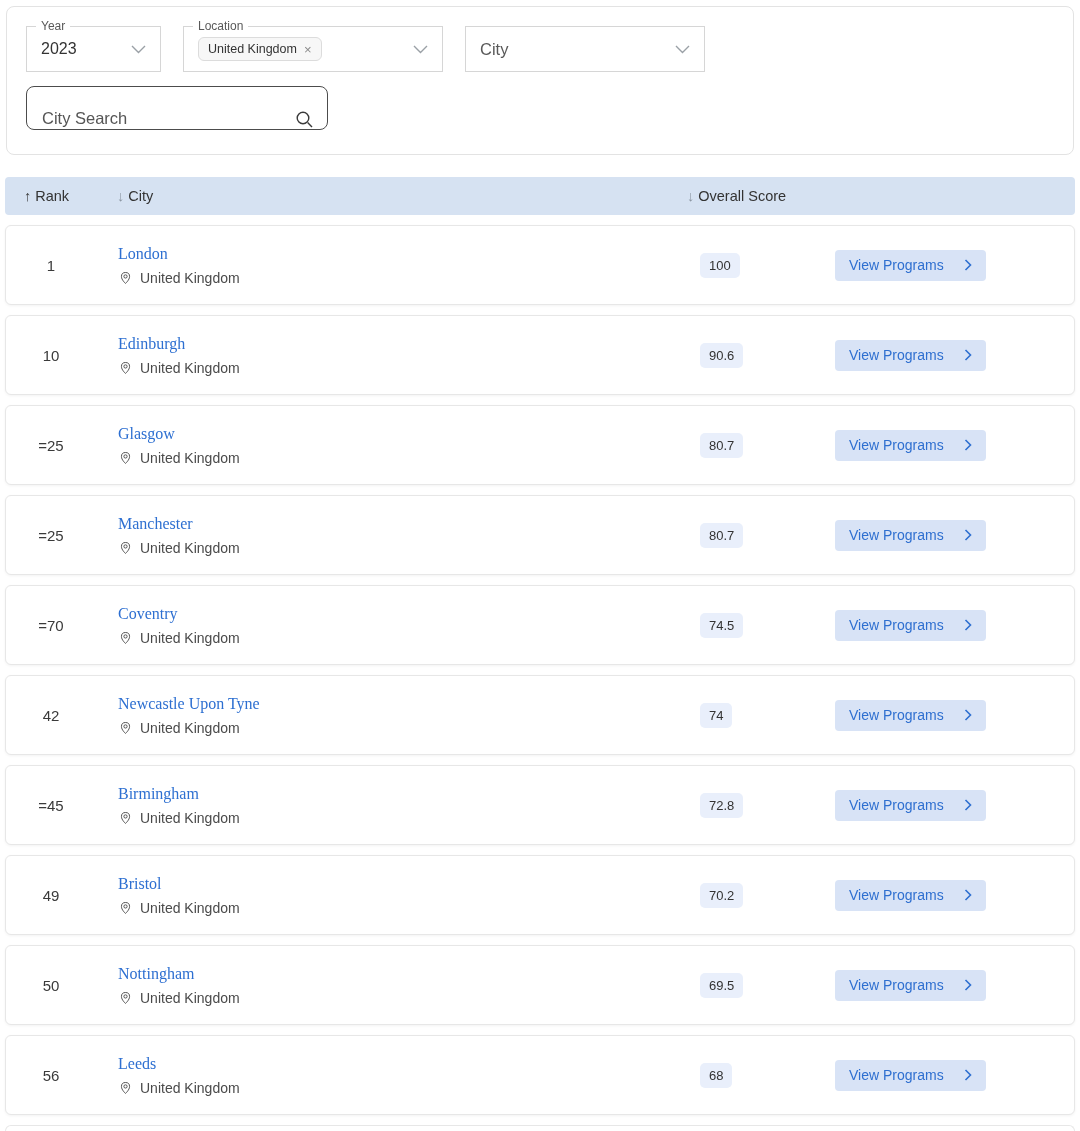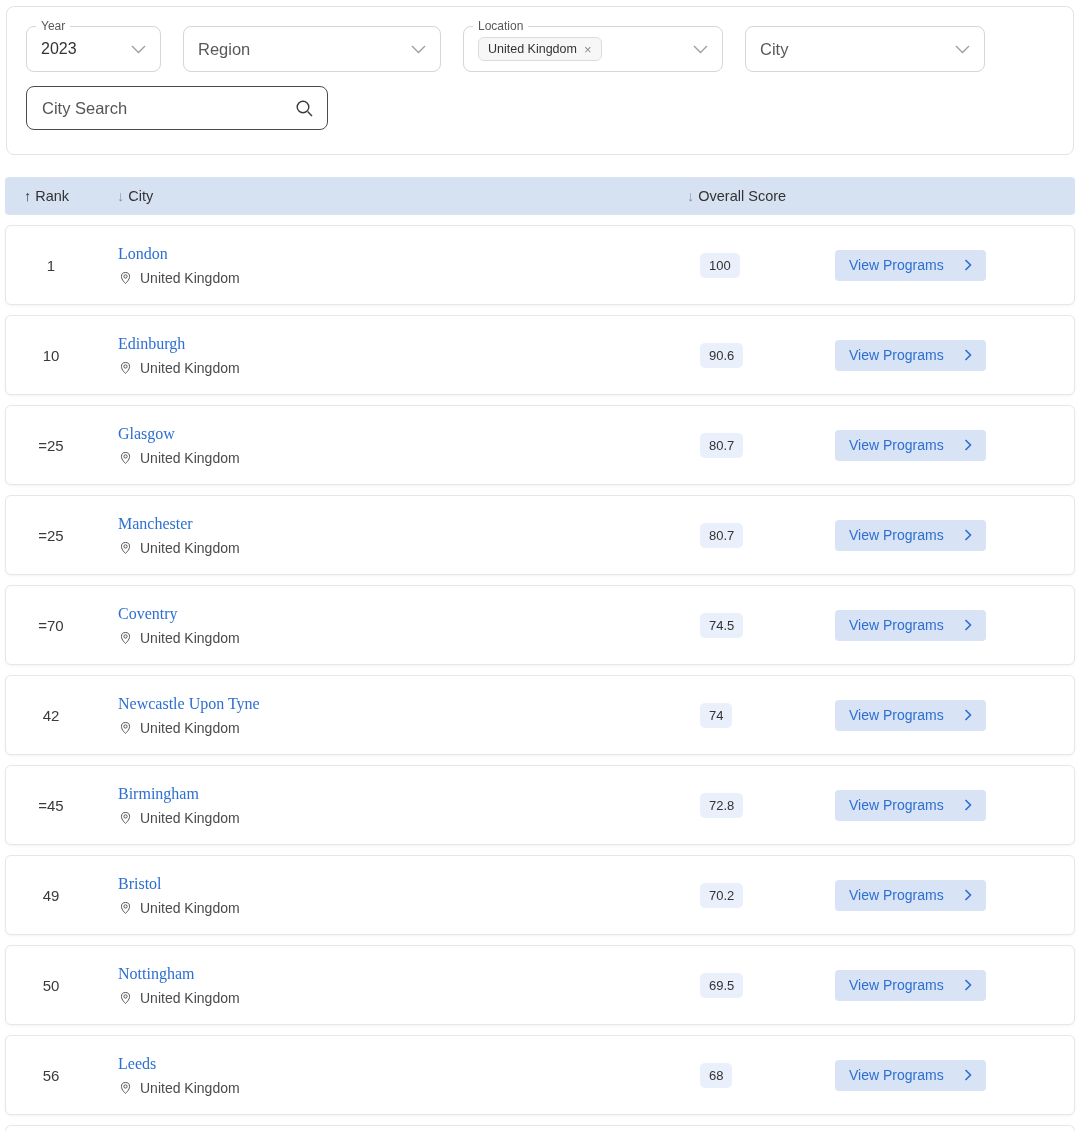--- a/index.html
+++ b/index.html
@@ -21,21 +21,21 @@
   }
   .filters-row {
     display: flex;
     gap: 22px;
     padding: 12px 0 0 19px;
     align-items: flex-end;
   }
   .filter { position: relative; height: 54px; }
   .filter-box {
     position: absolute; top: 7px; left: 0; right: 0; height: 46px;
-    border: 1px solid #d6d6d6; border-radius: 8px;
+    border: 1px solid #d6d6d6; border-radius: 0;
     display: flex; align-items: center; justify-content: space-between;
     padding: 0 14px; background: #fff; cursor: pointer;
   }
   .filter-legend {
     position: absolute; top: 0; left: 10px; z-index: 2;
     background: #fff; padding: 0 5px;
     font-size: 12px; line-height: 14px; color: #595959;
   }
   .w-year { width: 135px; }
   .w-region { width: 258px; }
@@ -49,21 +49,21 @@
     display: inline-flex; align-items: center; gap: 7px;
     background: #f7f7f7; border: 1px solid #dcdcdc; border-radius: 6px;
     padding: 4px 9px; font-size: 12.5px; color: #333; cursor: default;
   }
   .chip-x { color: #8a8a8a; font-size: 13px; line-height: 1; cursor: pointer; }
 
   .search-row { padding: 13px 0 0 19px; }
   .search-box {
     width: 302px; height: 44px;
     border: 1.5px solid #4c4c4c; border-radius: 8px;
-    display: flex; align-items: center; padding: 0 13px; background: #fff;
+    display: flex; align-items: flex-end; padding: 0 13px; background: #fff;
   }
   .search-box input {
     border: none; outline: none; flex: 1;
     font-size: 16.5px; font-family: inherit; color: #333; background: transparent;
     min-width: 0;
   }
   .search-box input::placeholder { color: #555555; opacity: 1; }
 
   
   .grid-cols {
@@ -141,30 +141,20 @@
         <div class="filter-box">
           <span class="filter-value">2023</span>
           <span class="chevron">
             <svg width="15" height="9" viewBox="0 0 15 9">
                 <polyline points="1,1 7.5,7.5 14,1" fill="none" stroke="#9aa0a6" stroke-width="1.4"></polyline>
               </svg>
           </span>
         </div>
       </div>
 
-      <div class="filter w-region">
-        <div class="filter-box">
-          <span class="filter-placeholder">Region</span>
-          <span class="chevron">
-            <svg width="15" height="9" viewBox="0 0 15 9">
-                <polyline points="1,1 7.5,7.5 14,1" fill="none" stroke="#9aa0a6" stroke-width="1.4"></polyline>
-              </svg>
-          </span>
-        </div>
-      </div>
 
       <div class="filter w-location">
         <span class="filter-legend">Location</span>
         <div class="filter-box">
           <span class="chip">
             <span>United Kingdom</span>
             <span class="chip-x">×</span>
           </span>
           <span class="chevron">
             <svg width="15" height="9" viewBox="0 0 15 9">

